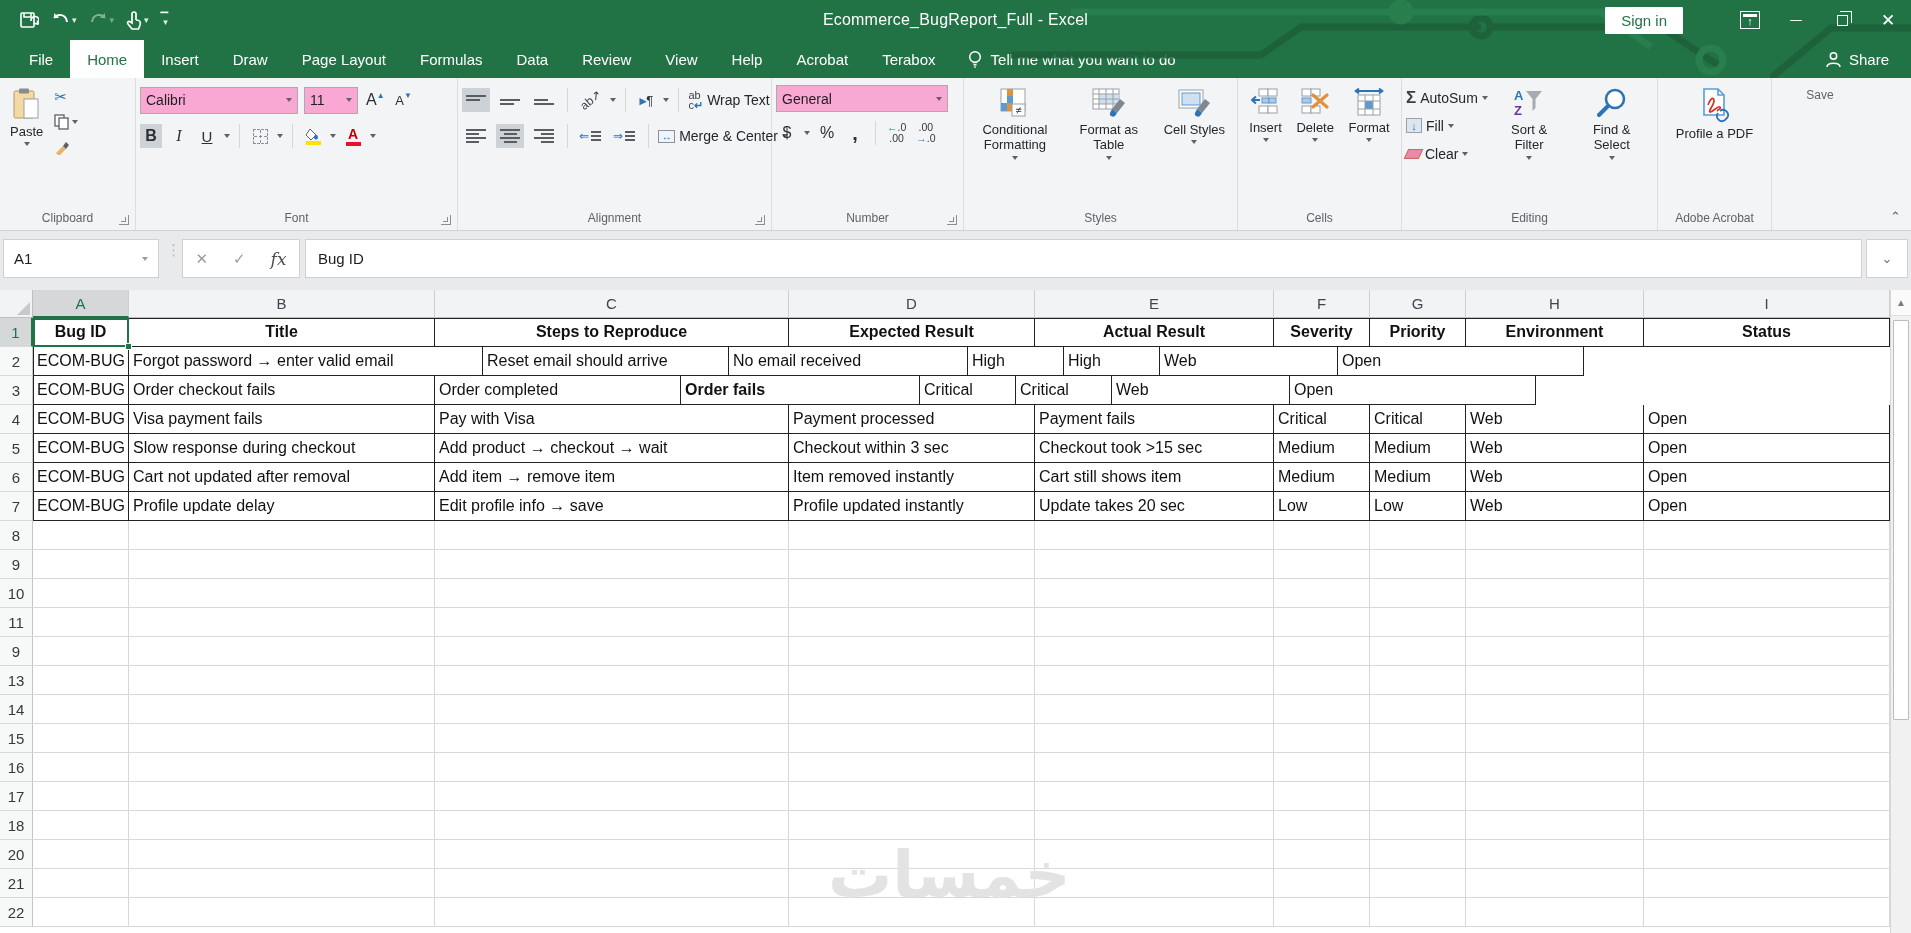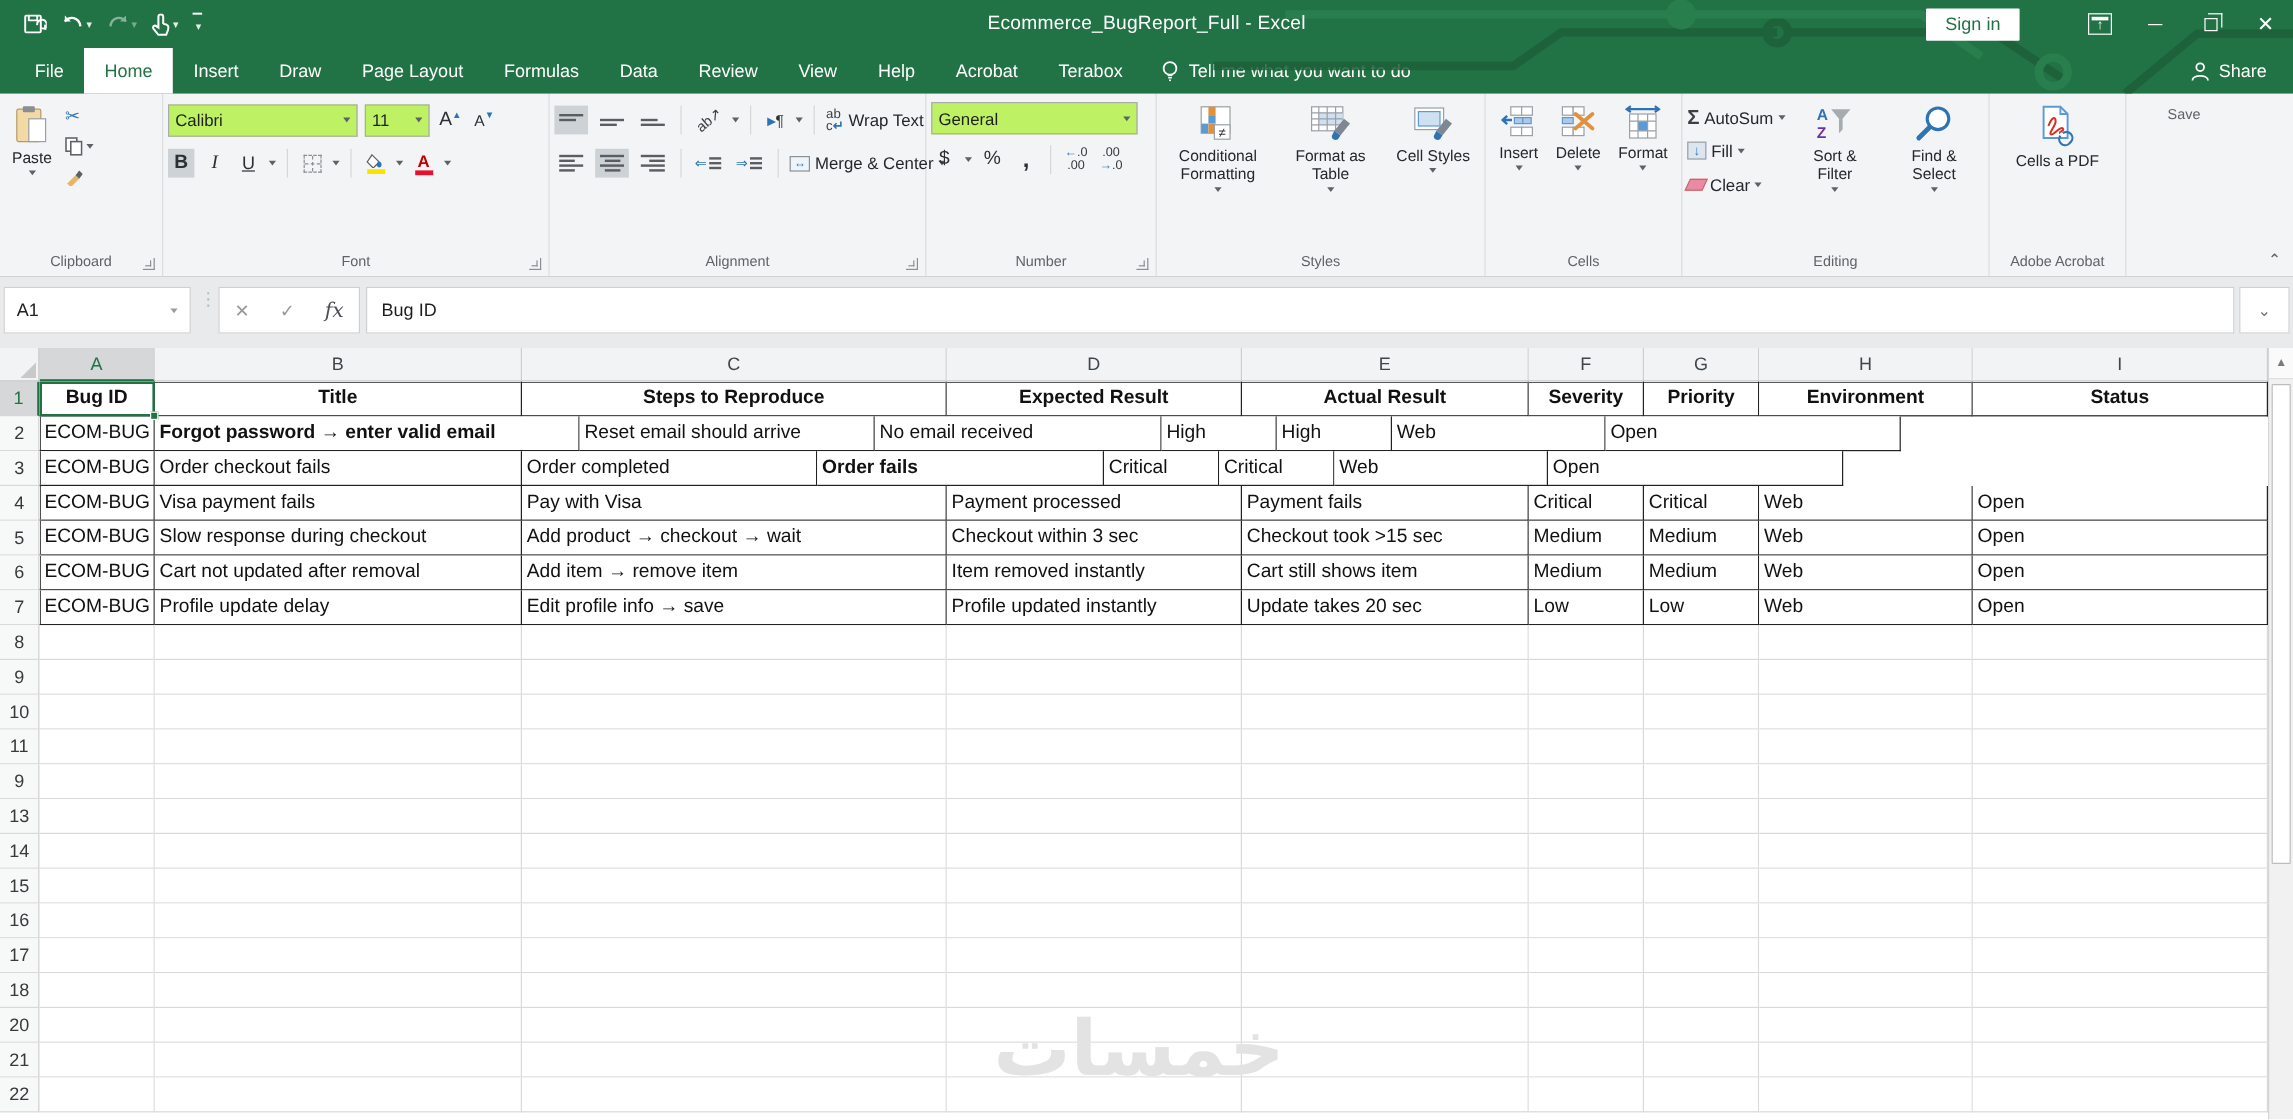--- a/index.html
+++ b/index.html
@@ -39,21 +39,21 @@
   .rgroup{display:flex;flex-direction:column;border-right:1px solid #dcddde;padding:5px 4px 0;position:relative;flex:none}
   .gcontent{flex:1;display:flex;align-items:flex-start}
   .glabel{height:24px;display:flex;align-items:center;justify-content:center;color:#5e6368;font-size:12px;position:relative;white-space:nowrap}
   .launcher{position:absolute;right:2px;bottom:5px;width:10px;height:10px;border-right:1px solid #8b8f94;border-bottom:1px solid #8b8f94}
   .launcher::after{content:"";position:absolute;right:2px;bottom:2px;width:4px;height:4px;border-right:1px solid #8b8f94;border-bottom:1px solid #8b8f94}
   .caret{width:0;height:0;border-left:3.5px solid transparent;border-right:3.5px solid transparent;border-top:4px solid #5f6166;display:inline-block}
   .bigbtn{height:100%;display:flex;flex-direction:column;align-items:center;justify-content:flex-start;gap:3px;font-size:13px;color:#24272b;text-align:center;padding:4px 6px 2px;line-height:1.18;cursor:default}
   .bigbtn .lbl{white-space:normal;max-width:78px}
   .minicol{display:flex;flex-direction:column;justify-content:flex-start;gap:5px;padding:4px 2px}
   .minibtn{display:flex;align-items:center;gap:3px;height:20px;padding:0 3px;color:#3b3e42}
-  .combo{background:#bef264;border:1px solid #ababab;display:flex;align-items:center;font-size:14px;color:#1f1f1f;padding:2px 5px;height:27px}
+  .combo{background:#f9a8d4;border:1px solid #ababab;display:flex;align-items:center;font-size:14px;color:#1f1f1f;padding:2px 5px;height:27px}
   .combo .caret{margin-left:auto}
   .toolrow{display:flex;align-items:center;gap:6px;height:30px}
   .tbtn{display:flex;align-items:center;justify-content:center;min-width:22px;height:24px;padding:0 2px;color:#2c2f33}
   .tbtn.on{background:#cdd2d6}
   .vsep{width:1px;height:24px;background:#d6d7d9;margin:0 3px}
   .bold-b{font-weight:700;font-size:16px}
   .ital-i{font-style:italic;font-family:"Liberation Serif",serif;font-size:16px}
   .und-u{text-decoration:underline;font-size:15px}
   .colorbar{display:flex;flex-direction:column;align-items:center;line-height:1}
   .colorbar .bar{width:15px;height:4px;margin-top:1px}
@@ -543,21 +543,21 @@
 
   <div class="rgroup" style="width:114px">
     <div class="gcontent" style="justify-content:center;width:100%">
       <div class="bigbtn">
         <svg width="34" height="36" viewBox="0 0 34 36">
           <path d="M6 2 h14 l6 6 v20 h-20z" fill="#fff" stroke="#5b9bd5" stroke-width="1.6"></path>
           <path d="M20 2 v6 h6" fill="none" stroke="#5b9bd5" stroke-width="1.6"></path>
           <path d="M10 18 c3 -8 6 -8 6 -4 c0 4 -6 10 -4 11 c2 1 8 -7 10 -5 c2 2 -4 3 -2 4" fill="none" stroke="#d93025" stroke-width="1.7"></path>
           <path d="M22 24 a5 5 0 0 1 7 7 l-2 2 a5 5 0 0 1 -7 -7" fill="none" stroke="#2e74b5" stroke-width="1.8"></path>
         </svg>
-        <span class="lbl">Cells a PDF</span>
+        <span class="lbl">Profile a PDF</span>
       </div>
     </div>
     <div class="glabel">
         <span>Adobe Acrobat</span>
       </div>
   </div>
 
   <div class="rgroup" style="width:96px;border-right:none">
     <div class="glabel">
         <span>Save</span>
@@ -608,21 +608,21 @@
         <div class="cell tbl hdr top" style="width: 246px;">Expected Result</div>
         <div class="cell tbl hdr top" style="width: 239px;">Actual Result</div>
         <div class="cell tbl hdr top" style="width: 96px;">Severity</div>
         <div class="cell tbl hdr top" style="width: 96px;">Priority</div>
         <div class="cell tbl hdr top" style="width: 178px;">Environment</div>
         <div class="cell tbl hdr top" style="width: 246px;">Status</div>
       </div>
       <div class="grow">
         <div class="rowhdr">2</div>
         <div class="cell tbl first" style="width: 96px;">ECOM-BUG</div>
-        <div class="cell tbl" style="width: 354px; font-weight: bold;">Forgot password → enter valid email</div>
+        <div class="cell tbl" style="width: 354px;">Forgot password → enter valid email</div>
         <div class="cell tbl" style="width: 246px;">Reset email should arrive</div>
         <div class="cell tbl" style="width: 239px;">No email received</div>
         <div class="cell tbl" style="width: 96px;">High</div>
         <div class="cell tbl" style="width: 96px;">High</div>
         <div class="cell tbl" style="width: 178px;">Web</div>
         <div class="cell tbl" style="width: 246px;">Open</div>
       </div>
       <div class="grow">
         <div class="rowhdr">3</div>
         <div class="cell tbl first" style="width: 96px;">ECOM-BUG</div>

